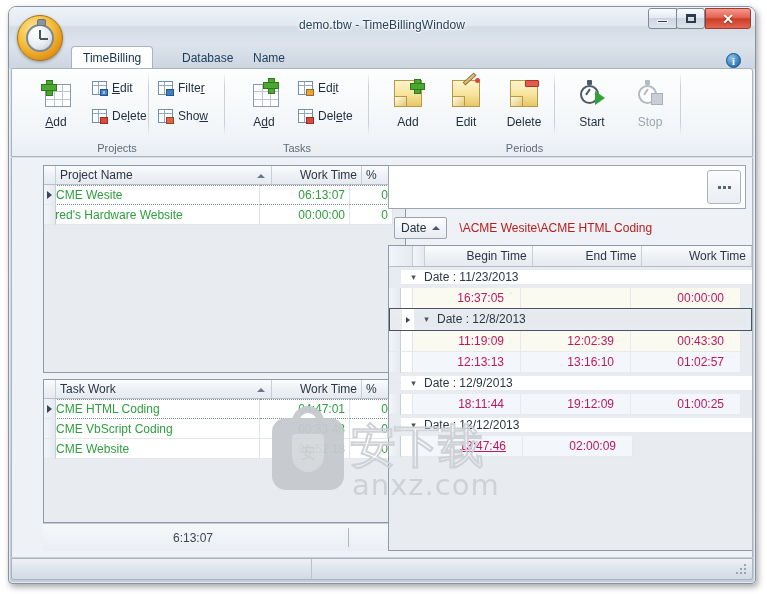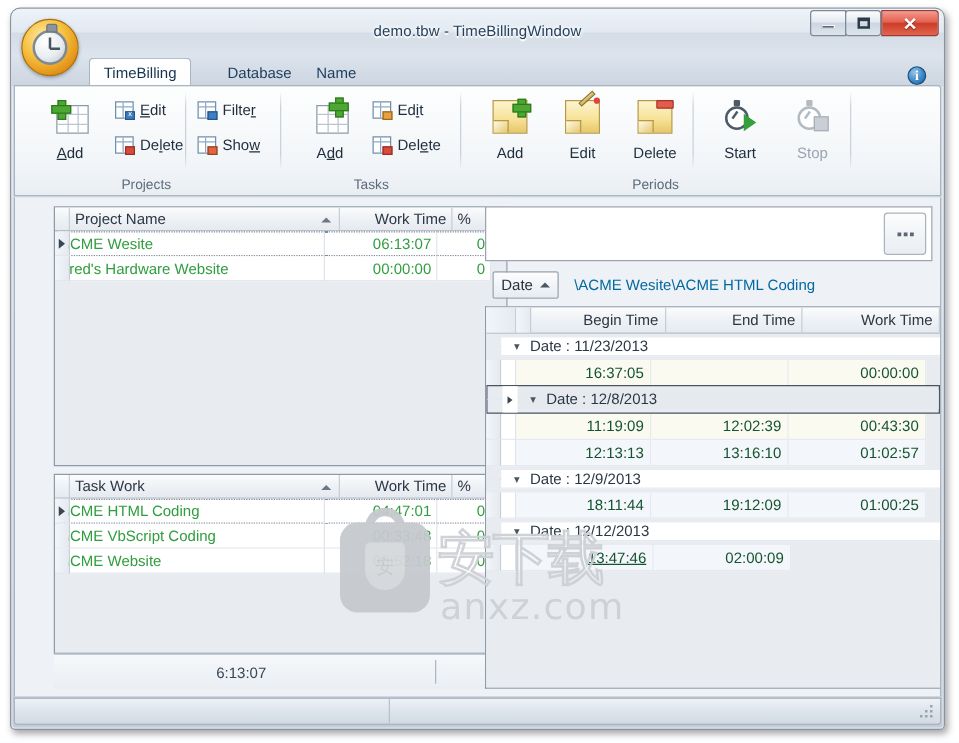--- a/index.html
+++ b/index.html
@@ -336,21 +336,21 @@
   .date-btn {
     height:22px; padding:0 6px; margin-left:6px;
     background: linear-gradient(to bottom,#fdfdfe 0%,#f1f4f7 50%,#e8ecf1 100%);
     border:1px solid #9aa5b1; border-radius:2px;
     display:flex; align-items:center; gap:6px;
     font-size:12px; color:#26313d;
   }
   .date-btn .caret {
     width:0;height:0;border-left:4px solid transparent;border-right:4px solid transparent;border-bottom:4px solid #4a5763;
   }
-  .path-text { margin-left:12px; font-size:12px; color:#0369a1; }
+  .path-text { margin-left:12px; font-size:12px; color:#b91c1c; }
 
   .periods-box {
     position:absolute; left:0; right:0; top:80px; bottom:0;
     background:#ffffff; border:1px solid #8d9aa8; border-right:none;
     overflow:hidden;
   }
   .phead {
     position:absolute; left:0; right:0; top:0; height:21px;
     background: linear-gradient(to bottom,#fbfcfd 0%,#eef1f5 50%,#e6eaf0 100%);
     border-bottom:1px solid #b6bfc9; display:flex;
@@ -360,21 +360,21 @@
     padding:0 5px; font-size:12px; color:#2b3744; border-right:1px solid #c6ced7;
   }
   .pind { width:24px; border-right:1px solid #c6ced7; background:linear-gradient(to right,#f2f5f8,#e6eaf0);}
   .pind2{ width:12px; border-right:1px solid #c6ced7; background:linear-gradient(to right,#f2f5f8,#e6eaf0);}
 
   .prow { position:absolute; left:0; right:0; height:21px; display:flex; }
   .prow .gutter { width:12px; background:linear-gradient(to right,#f2f5f8,#e6eaf0); border-right:1px solid #c6ced7; border-bottom:1px solid #e6eaef;}
   .prow .gutter2 { width:12px; background:#ffffff; border-right:1px solid #dfe4ea; border-bottom:1px solid #e6eaef;}
   .prow .pc {
     height:100%; display:flex; align-items:center; justify-content:flex-end;
-    padding:0 5px; font-size:12px; color:#14532d;
+    padding:0 16px; font-size:12px; color:#be185d;
     border-right:1px solid #e6eaef; border-bottom:1px solid #e6eaef;
   }
   .prow.grp { align-items:center; }
   .prow.grp .gtext {
     flex:1; display:flex; align-items:center; gap:6px; padding-left:8px;
     font-size:12px; color:#2b3744; background:#ffffff; border-bottom:1px solid #e6eaef;
   }
   .prow.grp.sel { border:1px solid #4a5563; height:23px; z-index:3; }
   .prow.grp.sel .gtext { background:#e6eaef; }
   .exp {

